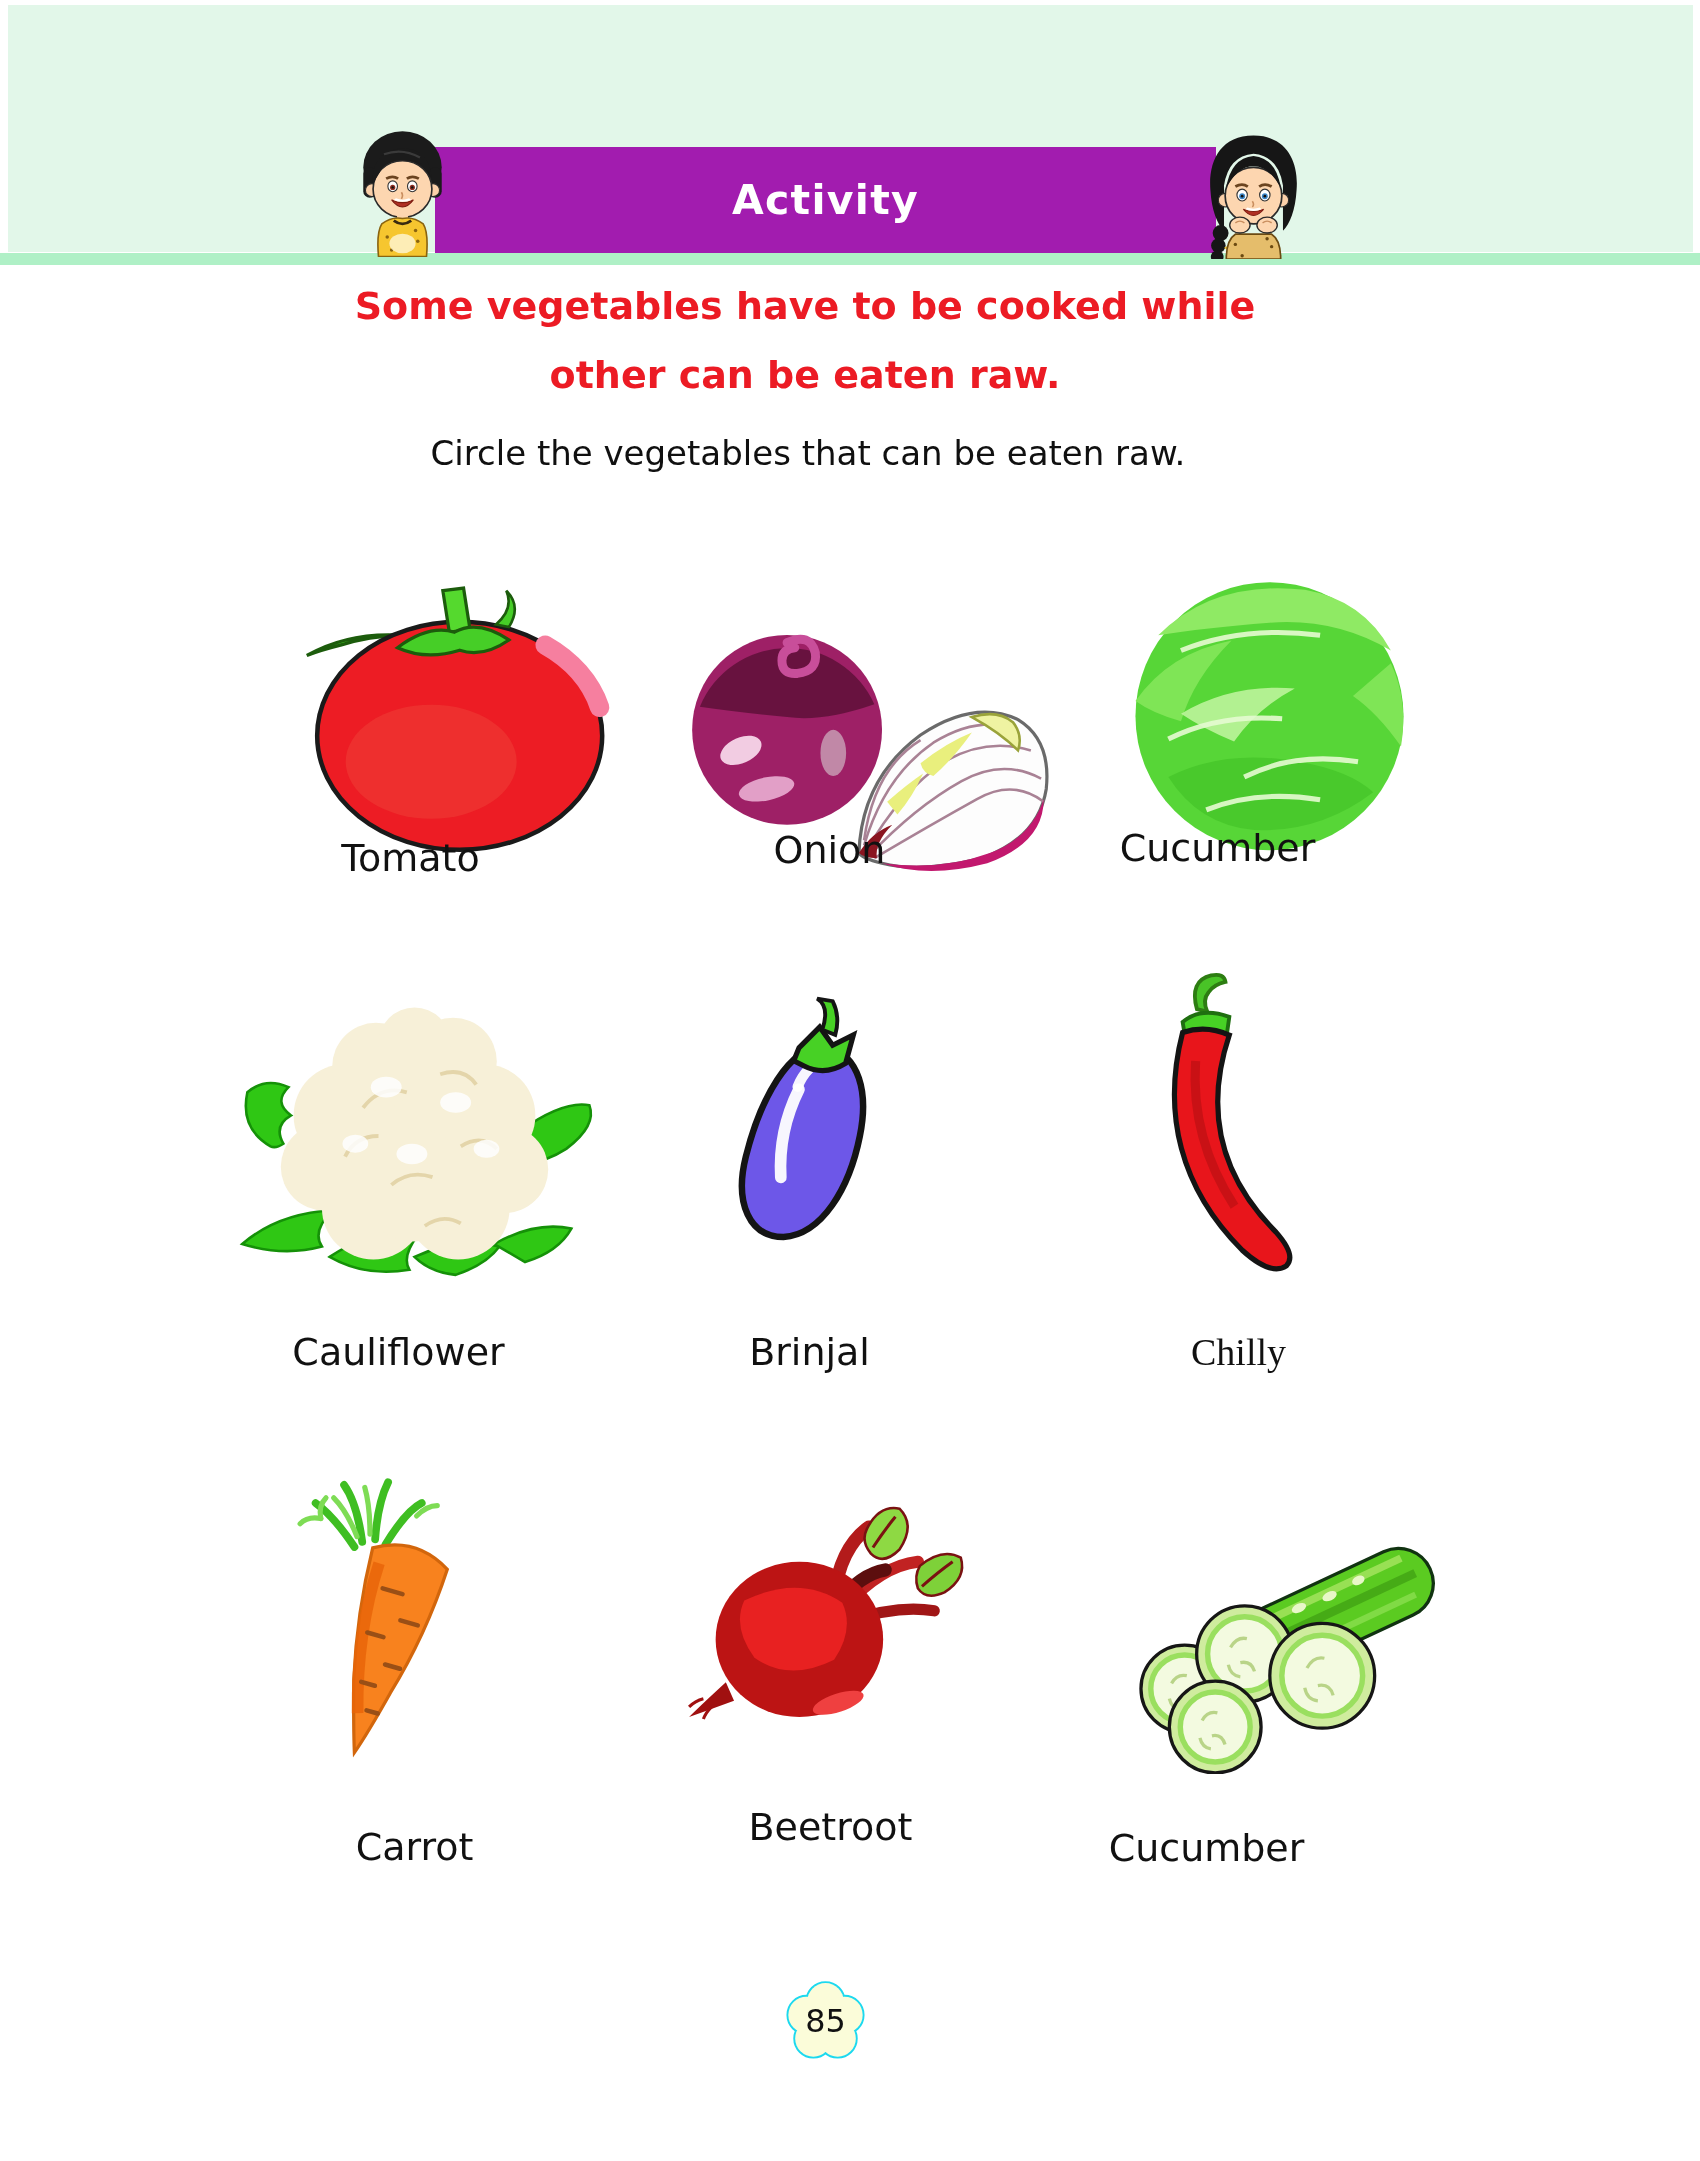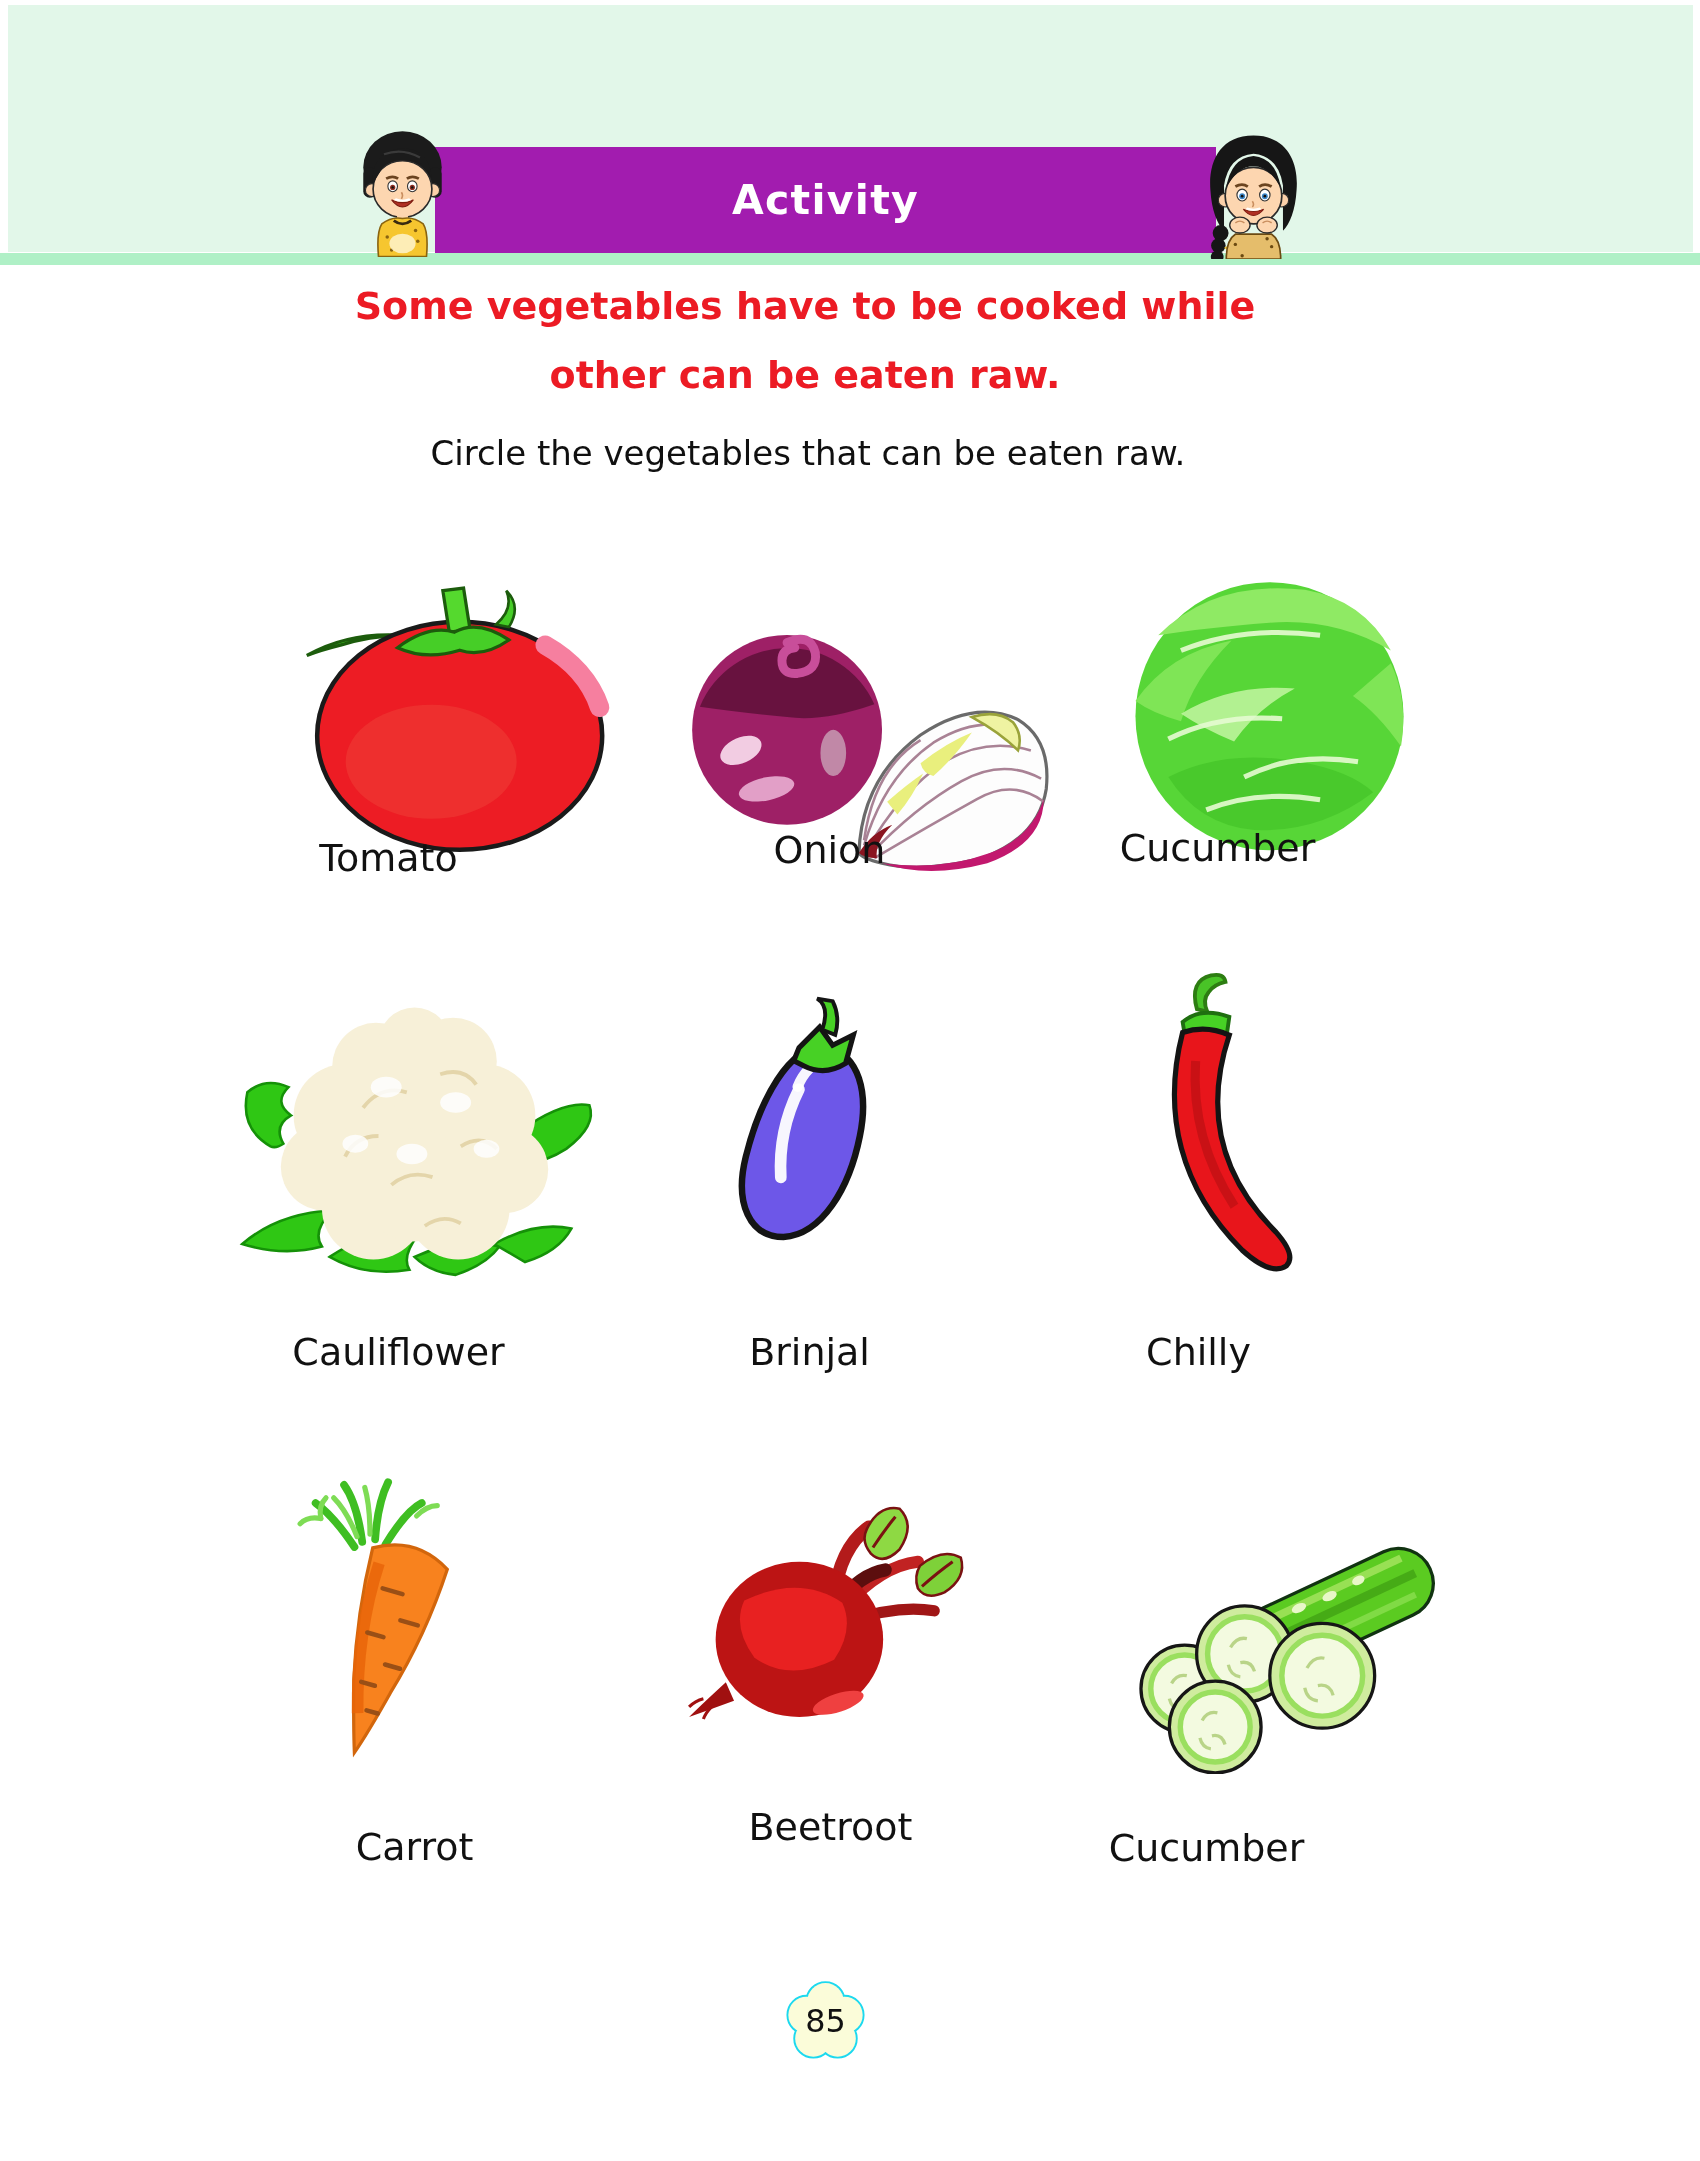--- a/index.html
+++ b/index.html
@@ -127,21 +127,21 @@
     <svg viewBox="0 0 272 220">
       <path d="M22,66 Q64,42 122,54 Q86,46 48,58 Q32,62 22,66 Z" fill="#46CE27" stroke="#1c5c0c" stroke-width="2.5"></path>
       <ellipse cx="140" cy="128" rx="110" ry="88" fill="#ED1C24" stroke="#1a1a1a" stroke-width="3.5"></ellipse>
       <ellipse cx="118" cy="148" rx="66" ry="44" fill="#F04238" opacity="0.5"></ellipse>
       <path d="M206,58 A108,86 0 0 1 248,106" stroke="#F67F9F" stroke-width="15" fill="none" stroke-linecap="round"></path>
       <path d="M127,16 L143,14 L148,46 L132,48 Z" fill="#55D92E" stroke="#1c5c0c" stroke-width="2.5"></path>
       <path d="M92,60 Q116,42 136,48 Q154,38 178,54 Q158,68 140,62 Q114,70 92,60 Z" fill="#46CE27" stroke="#1c5c0c" stroke-width="2.5"></path>
       <path d="M168,42 Q182,30 176,16 Q188,28 178,44 Z" fill="#46CE27" stroke="#1c5c0c" stroke-width="2"></path>
     </svg>
   </figure>
-  <div class="veg-label" style="left:194px;top:836px;">Tomato</div>
+  <div class="veg-label" style="left:216px;top:836px;">Tomato</div>
 
   <figure class="veg" style="left:664px;top:599px;width:395px;height:272px;">
     <svg viewBox="0 0 300 212">
       <circle cx="92" cy="102" r="74" fill="#9E2066"></circle>
       <path d="M24,84 A74,74 0 0 1 160,82 Q120,96 92,92 Q52,88 24,84 Z" fill="#5E1038" opacity="0.85"></path>
       <path d="M92,34 q18,-8 22,8 q2,14 -14,16 q-12,1 -12,-10 q0,-9 10,-10" fill="none" stroke="#C84E9A" stroke-width="7" stroke-linecap="round"></path>
       <ellipse cx="56" cy="118" rx="17" ry="10" fill="#F2CCE2" transform="rotate(-24 56 118)"></ellipse>
       <ellipse cx="76" cy="148" rx="22" ry="9" fill="#E29FC7" transform="rotate(-12 76 148)"></ellipse>
       <ellipse cx="128" cy="120" rx="10" ry="18" fill="#C9A3B8" opacity="0.8"></ellipse>
       <path d="M148,198 Q150,140 196,106 Q238,78 272,94 Q298,110 294,148 Q288,186 244,202 Q196,214 166,206 Q150,202 148,198 Z" fill="#FDFDFD" stroke="#6a6a6a" stroke-width="2.5"></path>
@@ -233,21 +233,21 @@
   <div class="veg-label" style="left:615px;top:1330px;">Brinjal</div>
 
   <figure class="veg" style="left:1123px;top:970px;width:223px;height:344px;">
     <svg viewBox="0 0 172 265">
       <path d="M57,30 Q51,8 68,4 Q78,2 79,9 Q70,11 66,17 Q61,23 65,32 Z" fill="#49C427" stroke="#2d7d12" stroke-width="3"></path>
       <path d="M46,40 Q60,28 82,36 L80,50 L48,52 Z" fill="#47D125" stroke="#1f6f10" stroke-width="3"></path>
       <path d="M46,48 C30,110 44,168 92,216 Q114,236 126,228 Q134,220 118,202 C76,160 62,110 82,50 Q64,42 46,48 Z" fill="#E8151B" stroke="#141414" stroke-width="4"></path>
       <path d="M56,70 Q52,130 86,182" stroke="#B80F12" stroke-width="7" fill="none" opacity="0.65"></path>
     </svg>
   </figure>
-  <div class="veg-label" style="left:1004px;top:1330px;">Chilly</div>
+  <div class="veg-label" style="left:1044px;top:1330px;font-family:Liberation Serif, serif;">Chilly</div>
 
   <figure class="veg" style="left:282px;top:1471px;width:207px;height:306px;">
     <svg viewBox="0 0 160 235">
       <g stroke="#3FBE22" stroke-width="6" stroke-linecap="round" fill="none">
         <path d="M56,58 Q40,34 26,24"></path>
           <path d="M62,54 Q58,24 48,10"></path>
         <path d="M72,52 Q74,24 82,8"></path>
           <path d="M80,56 Q96,30 108,24"></path>
       </g>
       <g stroke="#7EDC55" stroke-width="4" stroke-linecap="round" fill="none">

